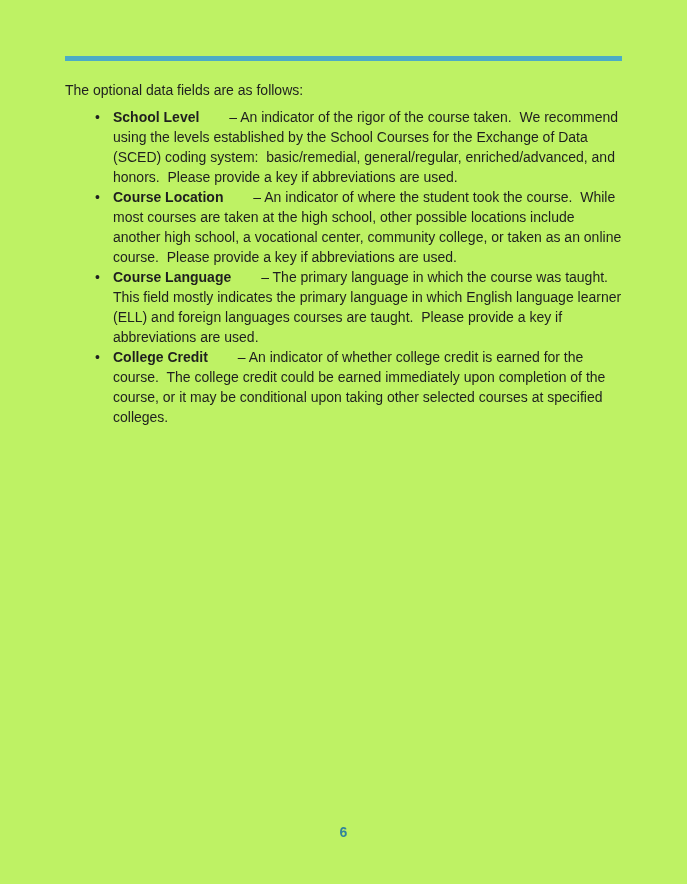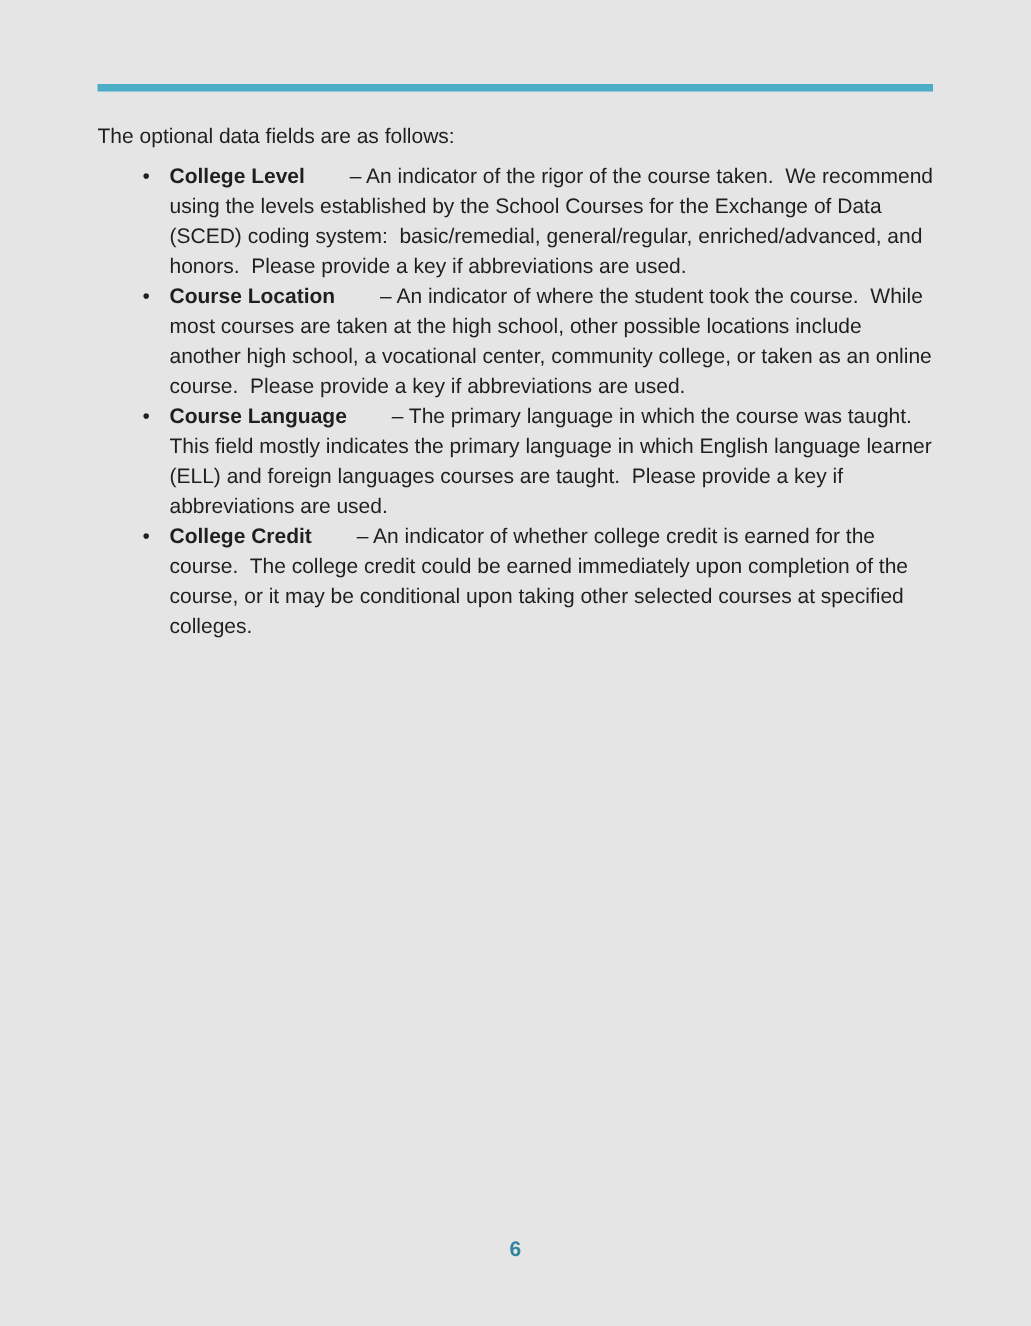--- a/index.html
+++ b/index.html
@@ -9,21 +9,21 @@
     height: 884px;
     background: #ffffff;
     font-family: "Liberation Sans", sans-serif;
     color: #1f1f1f;
   }
 
   .page {
     position: relative;
     width: 687px;
     height: 884px;
-    background: #e5e5e5;
+    background: #bef264;
     overflow: hidden;
   }
 
   .accent-rule {
     position: absolute;
     left: 65px;
     top: 56px;
     width: 557px;
     height: 5px;
     background: #4bacc6;
@@ -95,21 +95,21 @@
   <div class="accent-rule" style="background-color: rgb(75, 172, 198);"></div>
 
   <div class="content">
 
     <p class="intro">The optional data fields are as follows:</p>
 
     <ul class="field-list">
 
       <li>
         <span class="bullet-marker"></span>
-        <span class="li-body"><span class="li-term">College Level</span> <span class="li-text">– An indicator of the rigor of the course taken.  We recommend using the levels established by the School Courses for the Exchange of Data (SCED) coding system:  basic/remedial, general/regular, enriched/advanced, and honors.  Please provide a key if abbreviations are used.</span></span>
+        <span class="li-body"><span class="li-term">School Level</span> <span class="li-text">– An indicator of the rigor of the course taken.  We recommend using the levels established by the School Courses for the Exchange of Data (SCED) coding system:  basic/remedial, general/regular, enriched/advanced, and honors.  Please provide a key if abbreviations are used.</span></span>
       </li>
 
 
       <li>
         <span class="bullet-marker"></span>
         <span class="li-body"><span class="li-term">Course Location</span> <span class="li-text">– An indicator of where the student took the course.  While most courses are taken at the high school, other possible locations include another high school, a vocational center, community college, or taken as an online course.  Please provide a key if abbreviations are used.</span></span>
       </li>
 
       <li>
         <span class="bullet-marker"></span>

